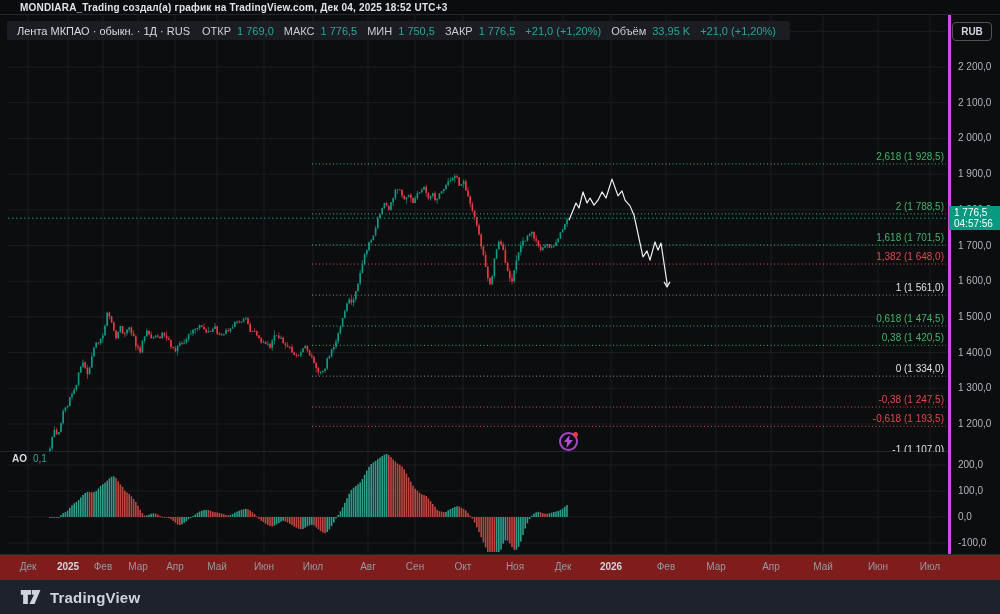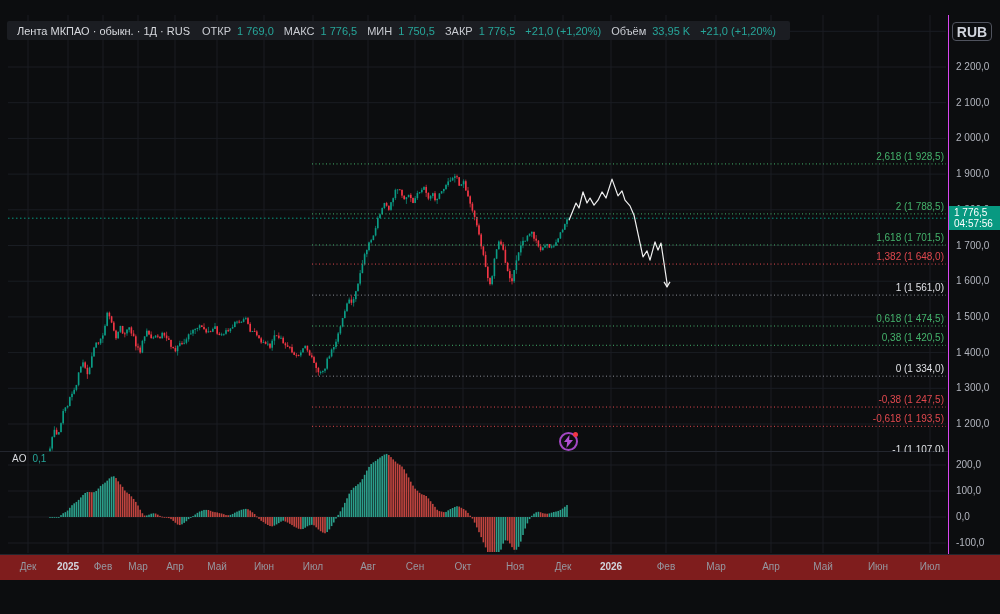--- a/index.html
+++ b/index.html
@@ -17,65 +17,68 @@
   .legend { position:absolute; left:7px; top:21px; height:19px; z-index:6;
             background:#1b1d22; border-radius:2px; display:flex; align-items:center;
             padding:0 10px; gap:6px; font-size:11px; white-space:nowrap; }
   .legend .sym { color:#d8dadf; font-weight:400; margin-right:6px; }
   .legend .lab { color:#c9ccd2; }
   .legend .val { color:#26a69a; margin-right:4px;text-align:center; }
 
   
   .rub { position:absolute; right:8px; top:22px; width:40px; height:19px; z-index:7;
          border:1px solid #50535e; border-radius:4px; background:#0c0d0f;
-         color:#d1d4dc; font-size:14px; font-weight:700; display:flex;
+         color:#d1d4dc; font-size:10px; font-weight:700; display:flex;
          align-items:center; justify-content:center; cursor:pointer;text-align:center; }
 
   svg.chart { position:absolute; left:0; top:0; z-index:1; }
 
   
   .paxis { position:absolute; left:948px; top:15px; width:52px; height:565px;
-           border-left:1px solid #d946ef; z-index:3; background:#0c0d0f00; }
+           border-left:3px solid #d946ef; z-index:3; background:#0c0d0f00; }
   .paxis .tick { position:absolute; left:7px; font-size:10px; color:#b2b5be; white-space:nowrap; }
 
   
   .badge { position:absolute; left:949px; width:51px; z-index:7; background:#089981;
            color:#fff; font-size:10px; line-height:11px; text-align:left;
            padding:1px 0 1px 5px; font-weight:400; }
 
   
   .taxis { position:absolute; left:0; top:554px; width:1000px; height:26px;
            border-top:1px solid #23262e; z-index:3; background:#7f1d1d; }
   .taxis .tick { position:absolute; top:6px; transform:translateX(-50%);
                  font-size:10px; color:#9598a1; white-space:nowrap; }
   .taxis .tick.year { color:#d1d4dc; font-weight:700; }
 
   
   .aohead { position:absolute; left:12px; top:453px; z-index:5; font-size:10px; display:flex; gap:6px; }
-  .aohead .n { color:#d8dadf; font-weight:400; }
+  .aohead .n { color:#d8dadf; font-weight:700; }
   .aohead .v { color:#26a69a; }
 
   
   .marker { position:absolute; z-index:5; width:19px; height:19px; border-radius:50%;
             border:2px solid #a347c4; display:flex; align-items:center; justify-content:center;
             background:rgba(12,13,15,.35); cursor:pointer; }
   .marker .dot { position:absolute; right:-2px; top:-2px; width:5px; height:5px;
                  border-radius:50%; background:#f23645; }
 
   
   .footer { position:absolute; left:0; top:580px; width:1000px; height:34px;
             background:#1e222d; z-index:6; display:flex; align-items:center;
             padding-left:20px; gap:8px; }
   .footer .brand { color:#cfd3dc; font-size:15px; font-weight:700; letter-spacing:.2px; }
 </style>
 </head>
 <body>
 
 <div id="app">
 
+  <div class="topbar">
+    <span>MONDIARA_Trading создал(а) график на TradingView.com, Дек 04, 2025 18:52 UTC+3</span>
+  </div>
 
   <div class="legend">
     <span class="sym">Лента МКПАО · обыкн. · 1Д · RUS</span>
     <span class="lab">ОТКР</span>
     <span class="val">1 769,0</span>
     <span class="lab">МАКС</span>
     <span class="val">1 776,5</span>
     <span class="lab">МИН</span>
     <span class="val">1 750,5</span>
     <span class="lab">ЗАКР</span>
@@ -933,14 +936,21 @@
       <div class="tick" style="left: 930px;">Июл</div>
     </div>
 
   <div class="marker" id="eventmarker" style="left: 558.5px; top: 432.35px;">
     <svg width="11" height="13" viewBox="0 0 11 13">
       <path d="M6.5 0 L1 7 h3.2 L3.4 13 L10 5 H6.2 Z" fill="#b04fd0"></path>
     </svg>
     <span class="dot"></span>
   </div>
 
+  <div class="footer">
+    <svg width="22" height="18" viewBox="0 0 28 22">
+      <path d="M1 2 h13 v6 h-4 v12 h-6 V8 H1 Z" fill="#cfd3dc"></path>
+      <path d="M15 2 h11 l-7.5 18 h-6.5 l5.8-12 H15 Z" fill="#cfd3dc"></path>
+    </svg>
+    <span class="brand">TradingView</span>
+  </div>
 
 </div>
 
 </body></html>

